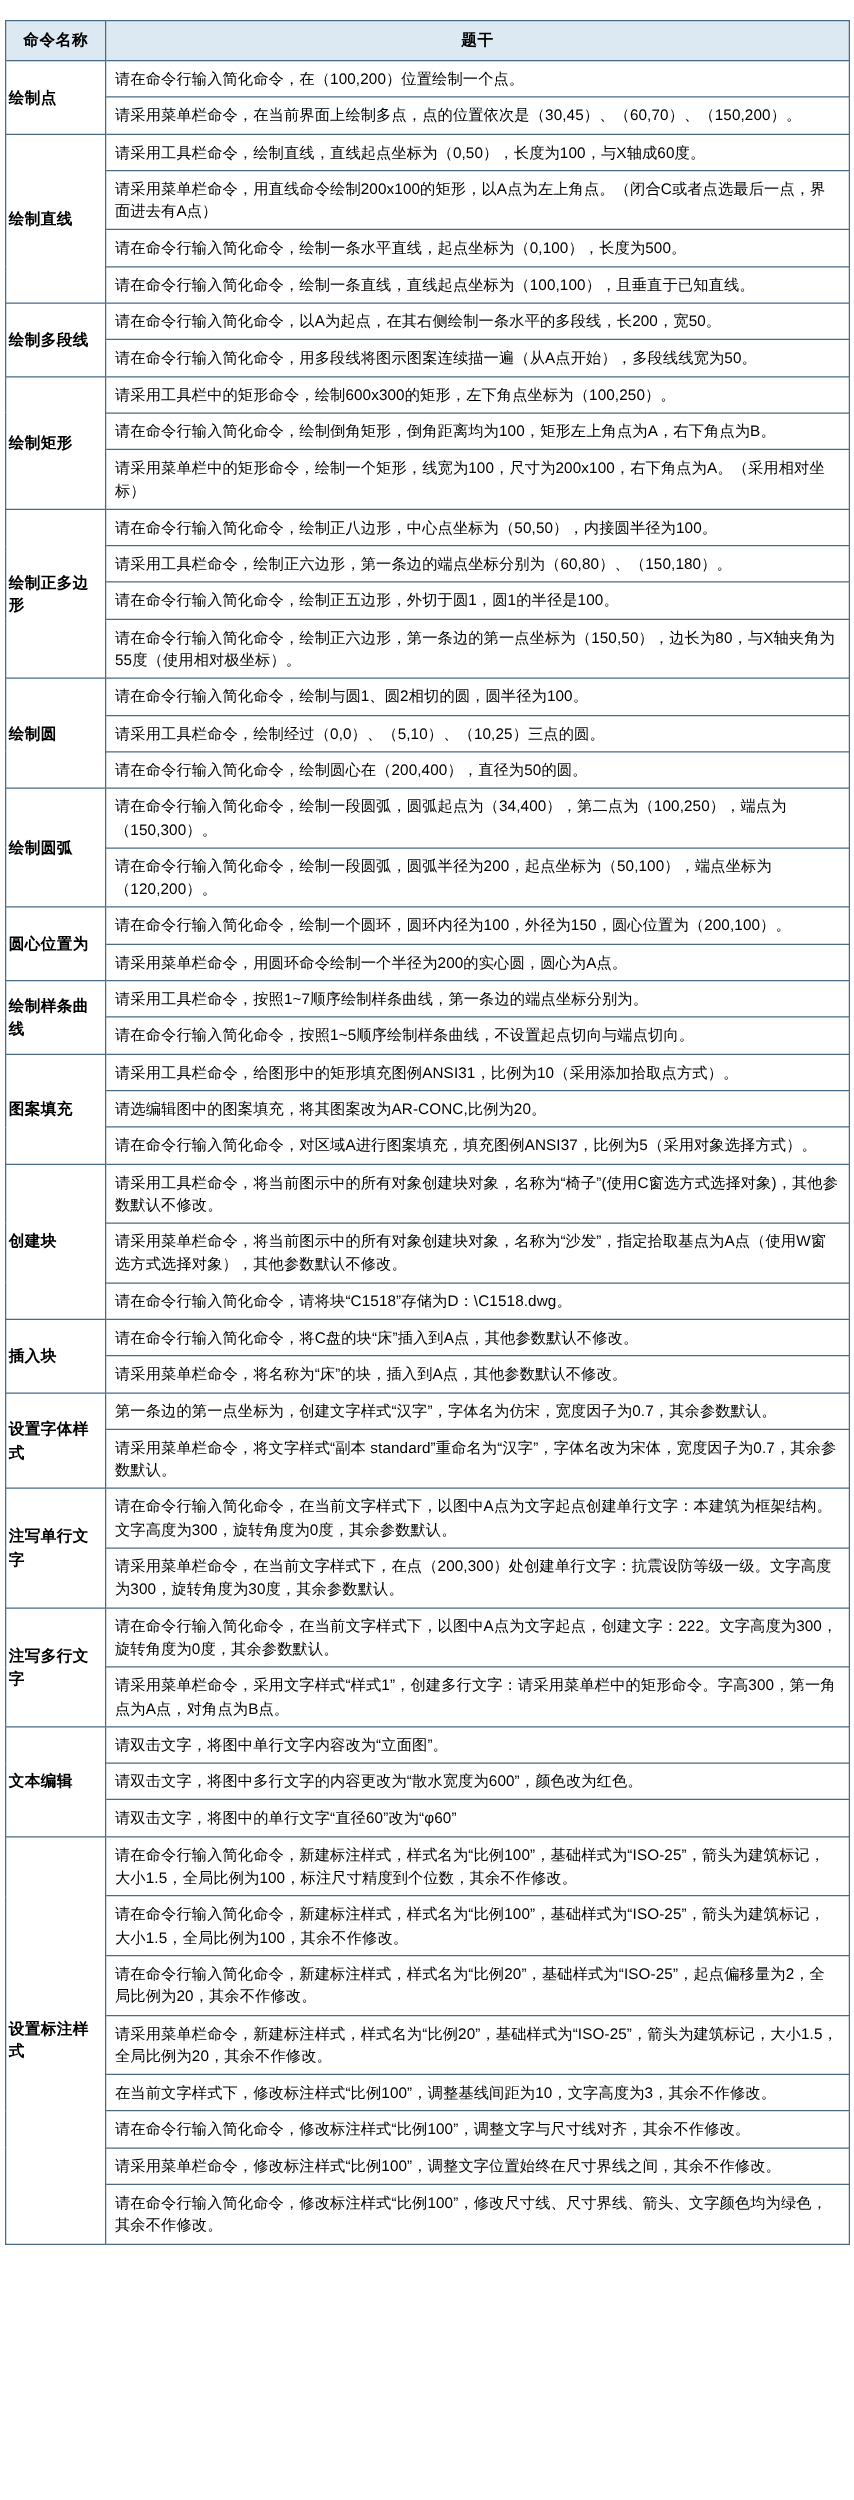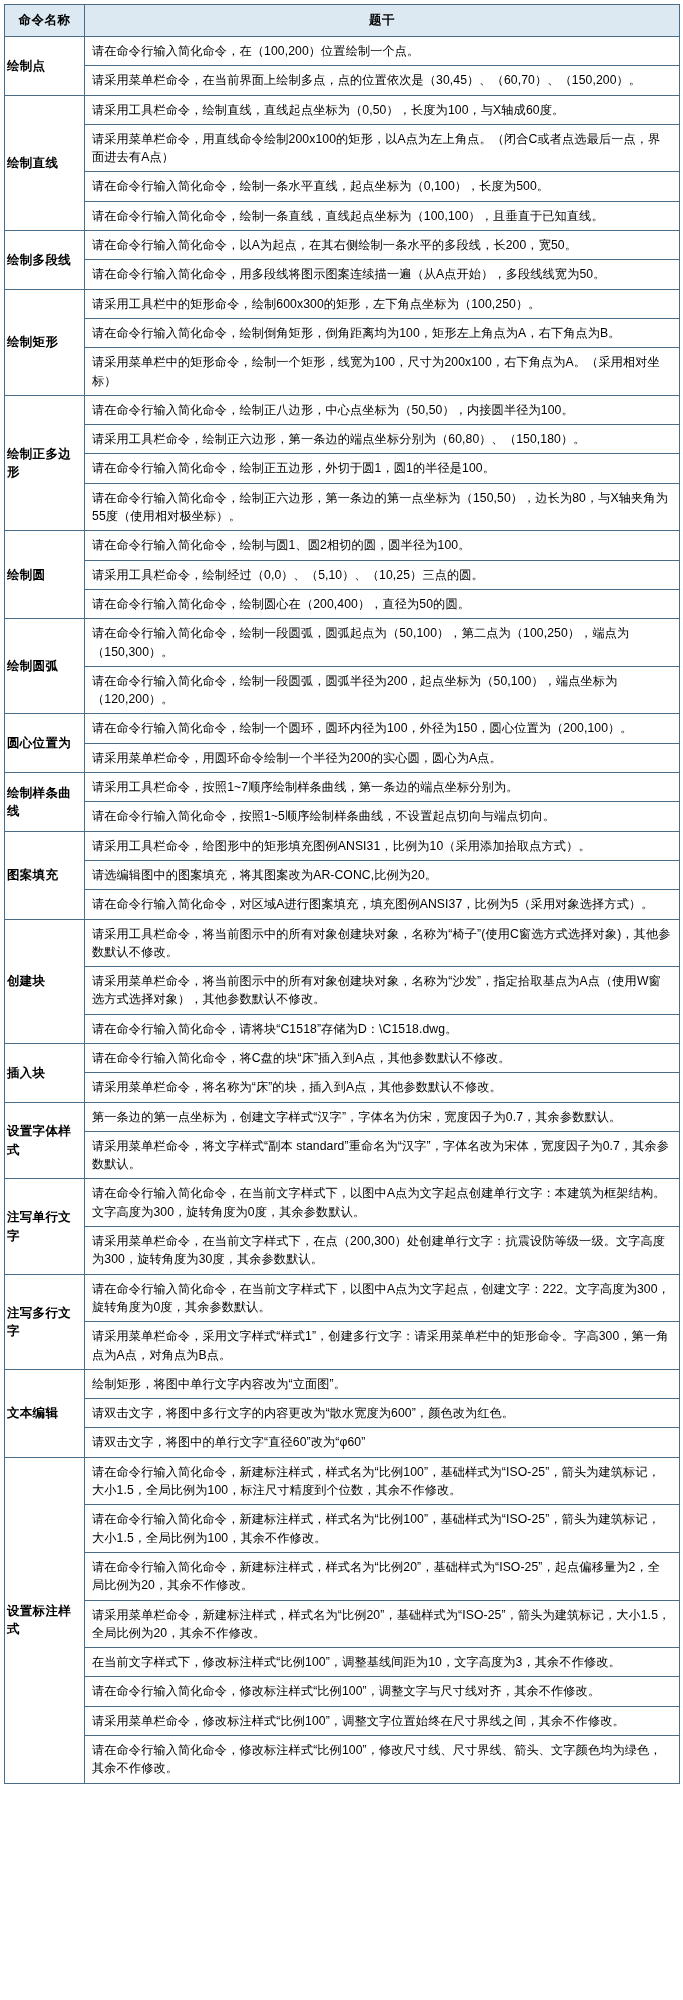--- a/index.html
+++ b/index.html
@@ -8,21 +8,21 @@
     background: #ffffff;
   }
   body {
     width: 683px;
     font-family: "Liberation Sans", "DejaVu Sans", sans-serif;
     color: #000000;
   }
   .sheet {
     width: 558px;
     box-sizing: border-box;
-    padding: 4px 4px 6px 4px;
+    padding: 16px 4px 6px 4px;
   }
   table.cmd-table {
     width: 675px;
     border-collapse: collapse;
     table-layout: fixed;
     border: 1px solid #4a6b86;
   }
   table.cmd-table th,
   table.cmd-table td {
     border: 1px solid #4a6b86;
@@ -125,21 +125,21 @@
           <td class="stem-cell">请在命令行输入简化命令，绘制与圆1、圆2相切的圆，圆半径为100。</td>
         </tr>
         <tr>
           <td class="stem-cell">请采用工具栏命令，绘制经过（0,0）、（5,10）、（10,25）三点的圆。</td>
         </tr>
         <tr>
           <td class="stem-cell">请在命令行输入简化命令，绘制圆心在（200,400），直径为50的圆。</td>
         </tr>
         <tr>
           <td class="name-cell" rowspan="2">绘制圆弧</td>
-          <td class="stem-cell">请在命令行输入简化命令，绘制一段圆弧，圆弧起点为（50,100），第二点为（100,250），端点为（150,300）。</td>
+          <td class="stem-cell">请在命令行输入简化命令，绘制一段圆弧，圆弧起点为（34,400），第二点为（100,250），端点为（150,300）。</td>
         </tr>
         <tr>
           <td class="stem-cell">请在命令行输入简化命令，绘制一段圆弧，圆弧半径为200，起点坐标为（50,100），端点坐标为（120,200）。</td>
         </tr>
         <tr>
           <td class="name-cell" rowspan="2">圆心位置为</td>
           <td class="stem-cell">请在命令行输入简化命令，绘制一个圆环，圆环内径为100，外径为150，圆心位置为（200,100）。</td>
         </tr>
         <tr>
           <td class="stem-cell">请采用菜单栏命令，用圆环命令绘制一个半径为200的实心圆，圆心为A点。</td>
@@ -194,21 +194,21 @@
         </tr>
         <tr>
           <td class="name-cell" rowspan="2">注写多行文字</td>
           <td class="stem-cell">请在命令行输入简化命令，在当前文字样式下，以图中A点为文字起点，创建文字：222。文字高度为300，旋转角度为0度，其余参数默认。</td>
         </tr>
         <tr>
           <td class="stem-cell">请采用菜单栏命令，采用文字样式“样式1”，创建多行文字：请采用菜单栏中的矩形命令。字高300，第一角点为A点，对角点为B点。</td>
         </tr>
         <tr>
           <td class="name-cell" rowspan="3">文本编辑</td>
-          <td class="stem-cell">绘制矩形，将图中单行文字内容改为“立面图”。</td>
+          <td class="stem-cell">请双击文字，将图中单行文字内容改为“立面图”。</td>
         </tr>
         <tr>
           <td class="stem-cell">请双击文字，将图中多行文字的内容更改为“散水宽度为600”，颜色改为红色。</td>
         </tr>
         <tr>
           <td class="stem-cell">请双击文字，将图中的单行文字“直径60”改为“φ60”</td>
         </tr>
         <tr>
           <td class="name-cell" rowspan="8">设置标注样式</td>
           <td class="stem-cell">请在命令行输入简化命令，新建标注样式，样式名为“比例100”，基础样式为“ISO-25”，箭头为建筑标记，大小1.5，全局比例为100，标注尺寸精度到个位数，其余不作修改。</td>

